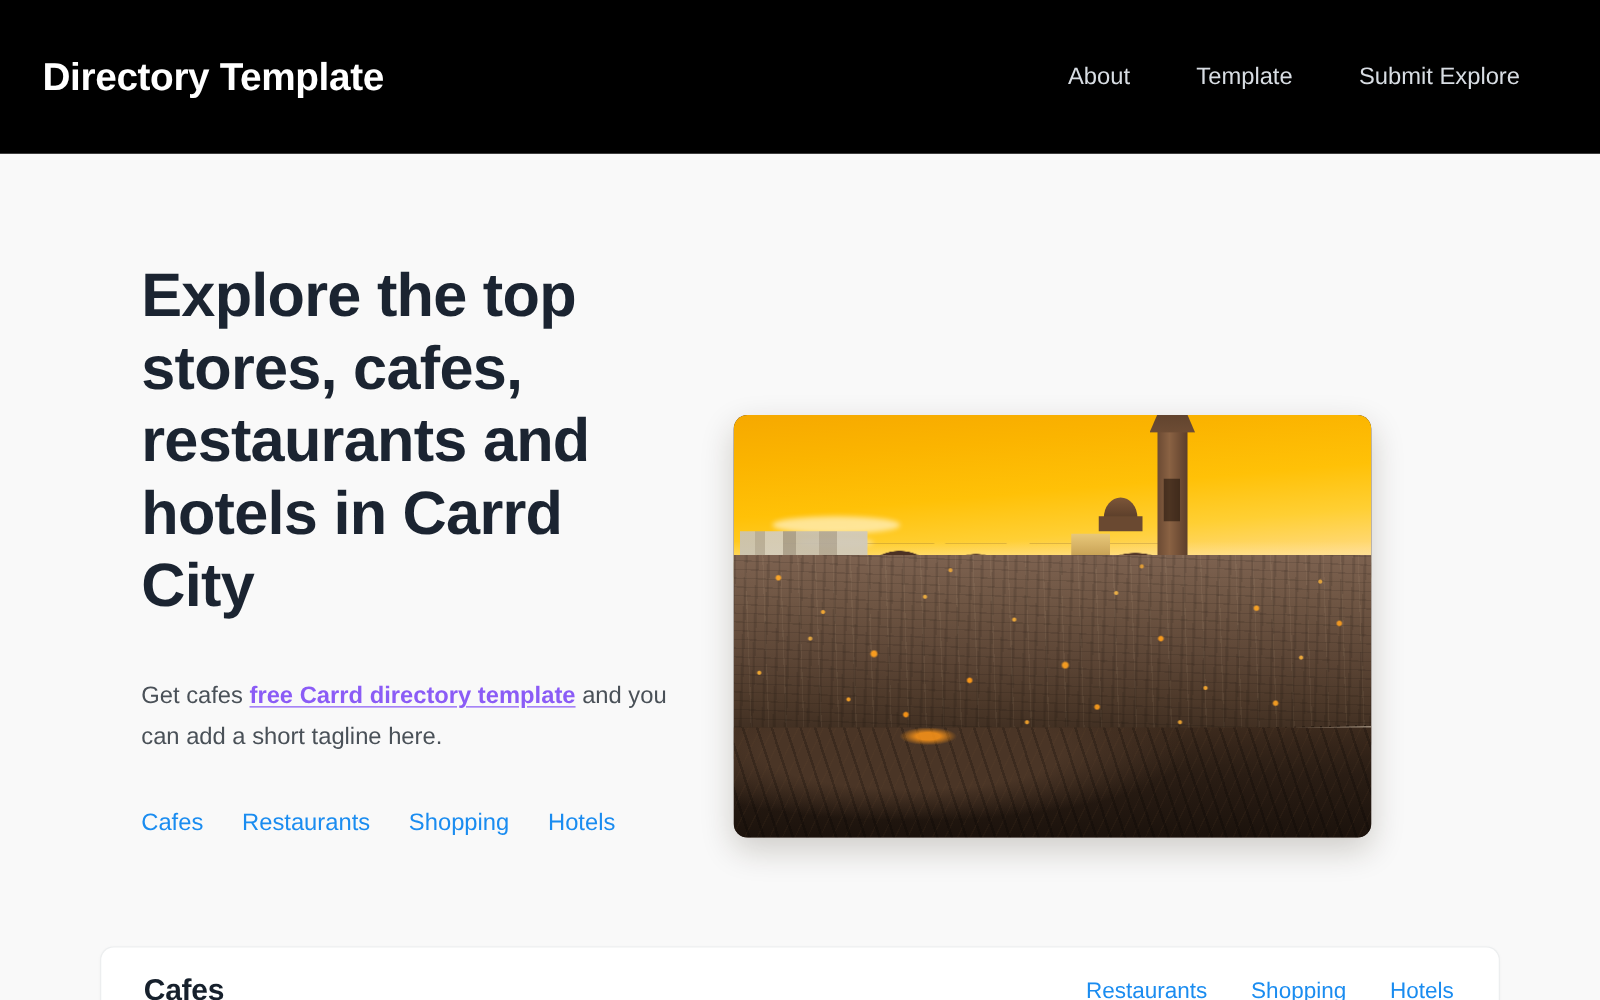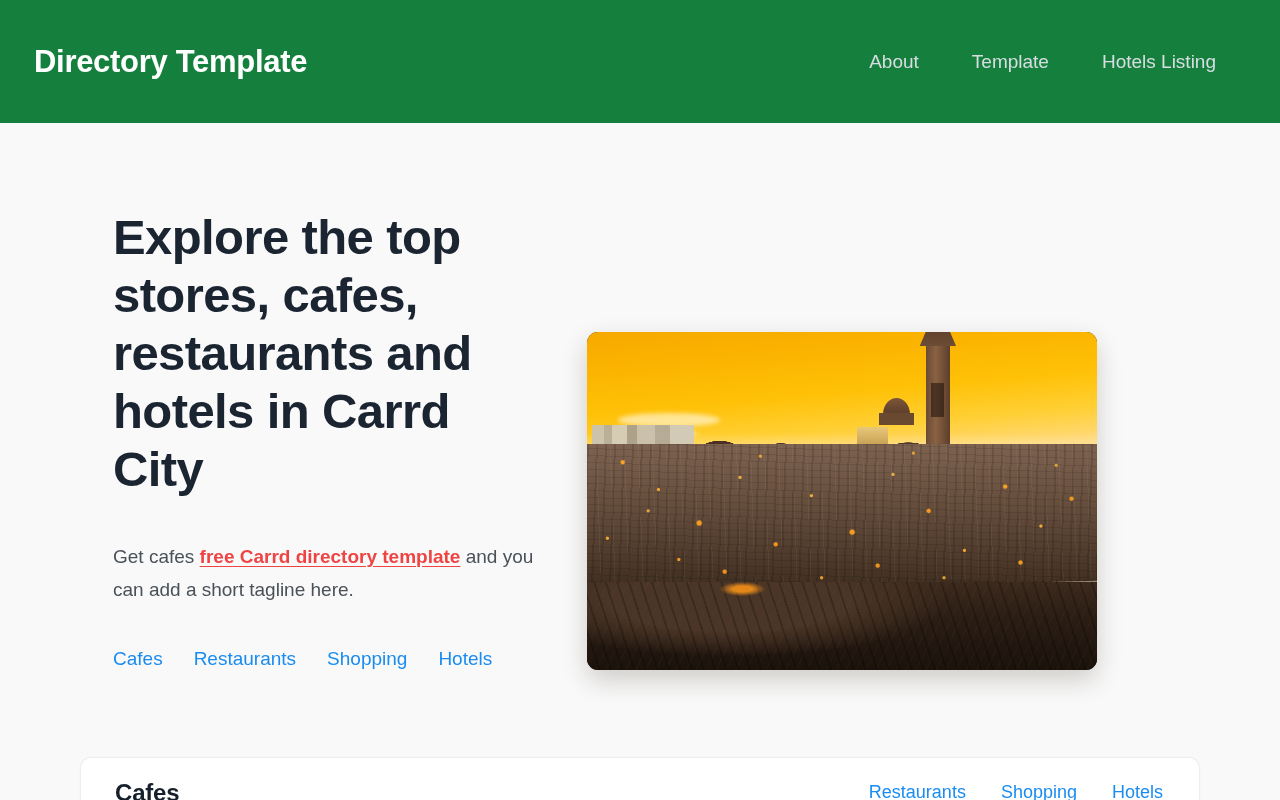--- a/index.html
+++ b/index.html
@@ -13,21 +13,21 @@
   body {
     font-family: "Liberation Sans", sans-serif;
     background: #f9f9f9;
     color: #1b2431;
     -webkit-font-smoothing: antialiased;
   }
 
   
   .site-header {
     height: 123px;
-    background: #15803d;
+    background: #000000;
     display: flex;
     align-items: center;
     justify-content: space-between;
     padding: 0 64px 0 34px;
   }
 
   .brand {
     font-size: 31px;
     font-weight: bold;
     color: #ffffff;
@@ -73,21 +73,21 @@
 
   .hero-tagline {
     margin-top: 42px;
     font-size: 19px;
     line-height: 33px;
     color: #4a5158;
     max-width: 490px;
   }
 
   .hero-tagline a {
-    color: #ef4444;
+    color: #8b5cf6;
     font-weight: bold;
     text-decoration: underline;
     text-underline-offset: 3px;
   }
 
   .hero-cats {
     margin-top: 42px;
     display: flex;
     gap: 31px;
   }
@@ -345,21 +345,21 @@
   }
 </style>
 </head>
 <body>
 
 <header class="site-header">
   <div class="brand">Directory Template</div>
   <nav class="main-nav">
     <a class="nav-link" href="#">About</a>
     <a class="nav-link" href="#">Template</a>
-    <a class="nav-link" href="#">Hotels Listing</a>
+    <a class="nav-link" href="#">Submit Explore</a>
   </nav>
 </header>
 
 <section class="hero">
 
   <div class="hero-left">
     <h1 class="hero-title">Explore the top stores, cafes, restaurants and hotels in Carrd City</h1>
 
     <p class="hero-tagline">
       <span>Get cafes </span><a href="#">free Carrd directory template</a><span> and you can add a short tagline here.</span>

